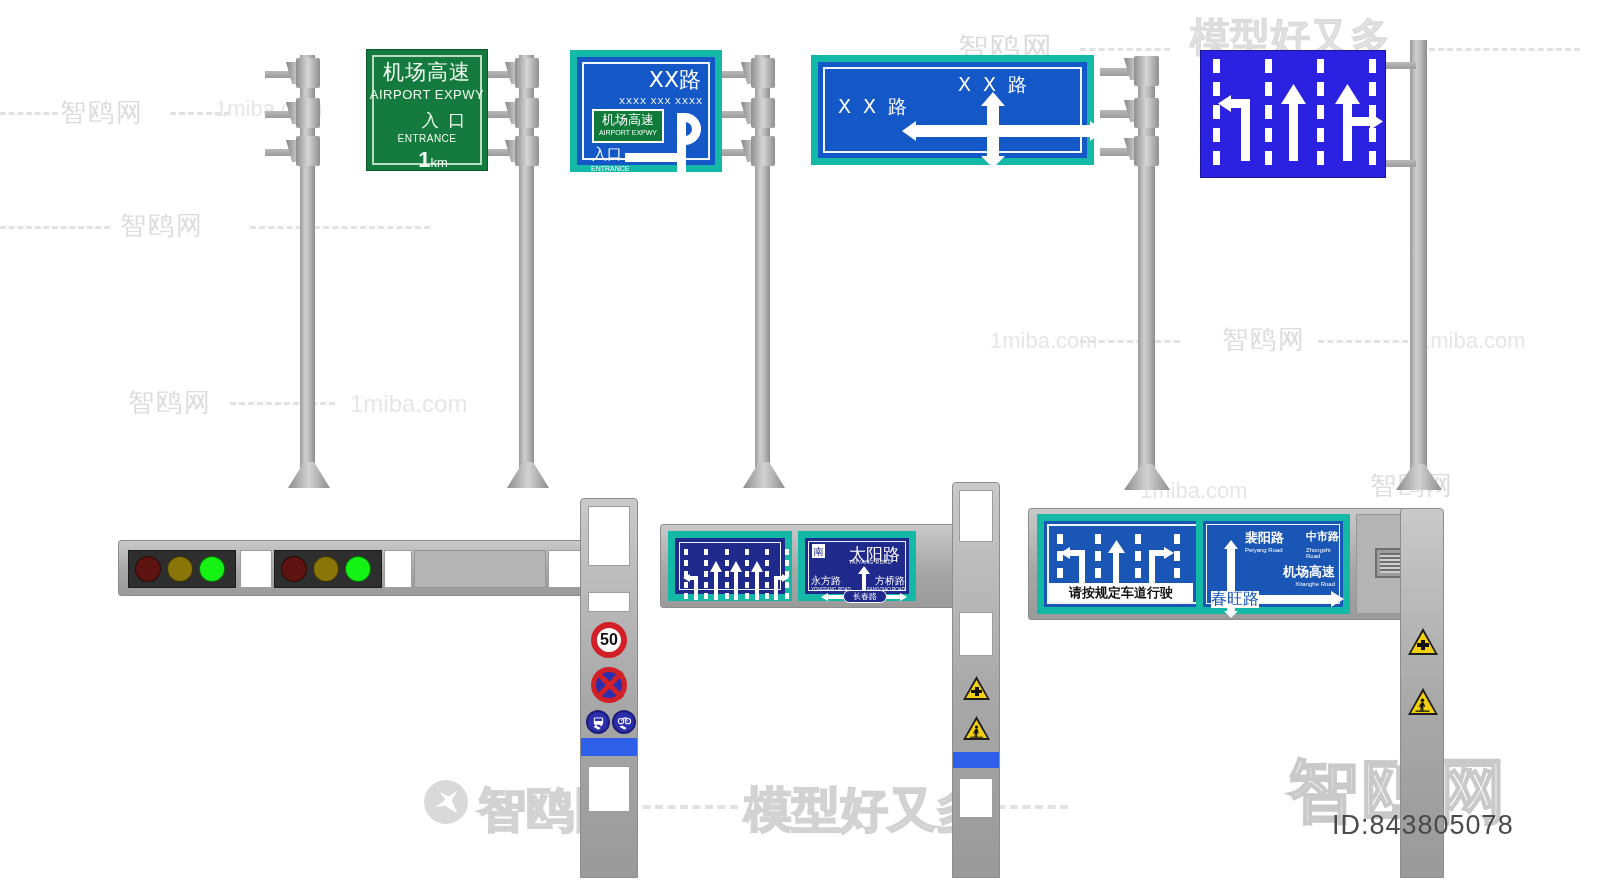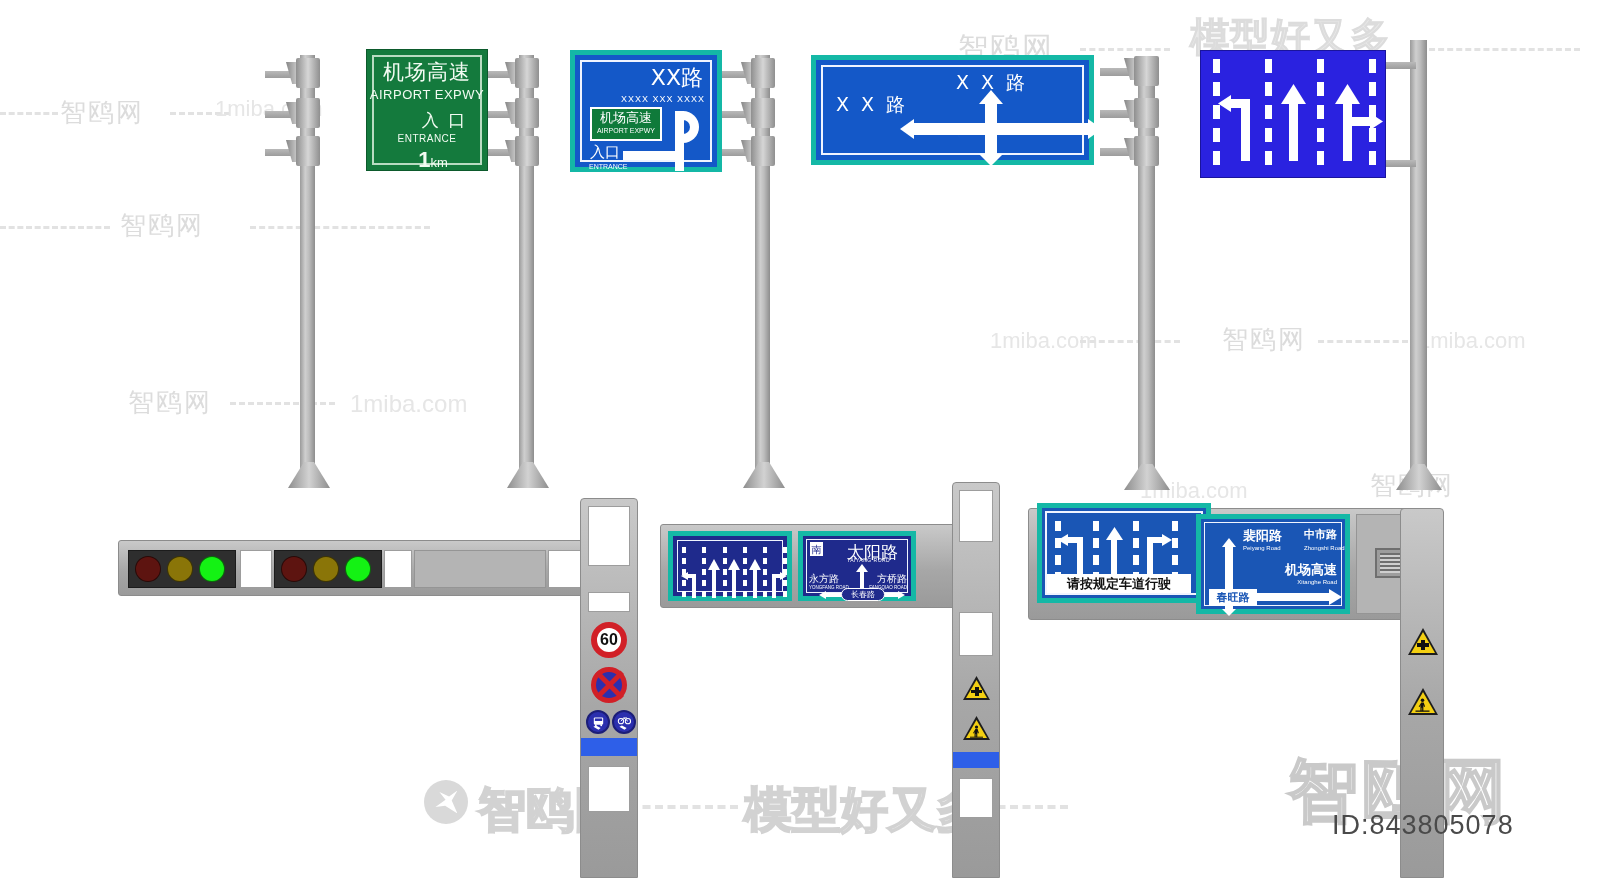--- a/index.html
+++ b/index.html
@@ -26,21 +26,21 @@
   .cone{position:absolute;background:linear-gradient(to right,#878787,#c9c9c9,#878787);
         clip-path:polygon(0 0,100% 0,72% 100%,28% 100%);}
 
   
   .sign-green{position:absolute;background:#147a3d;border:1px solid #0c5a2c;box-sizing:border-box;
               display:flex;align-items:center;justify-content:center;}
   .sign-green .inner{position:absolute;left:5px;top:5px;right:5px;bottom:5px;border:2px solid #eaf5ea;box-sizing:border-box;}
   .g-txt{color:#f2fbf2;text-align:center;line-height:1;position:relative;z-index:2;}
 
   
-  .sign-blue{position:absolute;background:#1458c8;border:5px solid #14b8a6;box-sizing:border-box;}
+  .sign-blue{position:absolute;background:#1458c8;border:7px solid #14b8a6;box-sizing:border-box;}
   .sign-blue .inner{position:absolute;left:5px;top:5px;right:5px;bottom:5px;border:2px solid #f0f4ff;box-sizing:border-box;pointer-events:none;}
   .b-txt{color:#ffffff;position:absolute;line-height:1;}
 
   .sign-bright{position:absolute;background:#2a22e0;border:1px solid #1a149c;box-sizing:border-box;}
 
   .dash-col{position:absolute;width:7px;}
   .dash-col i{display:block;width:100%;background:#ffffff;margin-bottom:9px;}
 
   
   .ar-shaft{position:absolute;background:#fff;}
@@ -274,21 +274,21 @@
   <div class="lamp" style="left:345px;top:556px;width:26px;height:26px;background:#14f214;"></div>
   <div class="gpanel-white" style="left:384px;top:550px;width:28px;height:38px;"></div>
   <div class="gpanel-grey" style="left:414px;top:550px;width:132px;height:38px;"></div>
   <div class="gpanel-white" style="left:548px;top:550px;width:72px;height:38px;"></div>
 
   <div class="gantry" style="left:580px;top:498px;width:58px;height:380px;border-radius:4px 4px 0 0;"></div>
   <div class="gpanel-white" style="left:588px;top:506px;width:42px;height:60px;"></div>
   <div class="gpanel-white" style="left:588px;top:592px;width:42px;height:20px;"></div>
 
   <div class="rs rs-speed" style="left:591px;top:622px;width:36px;height:36px;font-size:16px;">
-    <span>60</span>
+    <span>50</span>
   </div>
   <div class="rs rs-nostop" style="left:591px;top:667px;width:36px;height:36px;"></div>
   <div class="rs rs-lane" style="left:586px;top:710px;width:24px;height:24px;">
     <svg width="17" height="17" viewBox="0 0 20 20">
       <rect x="4.5" y="4" width="11" height="8.5" rx="1.3" fill="#fff"></rect>
       <rect x="5.7" y="5.2" width="8.6" height="3" fill="#2b2fae"></rect>
       <circle cx="6.8" cy="13.2" r="1.1" fill="#fff"></circle>
         <circle cx="13.2" cy="13.2" r="1.1" fill="#fff"></circle>
       <path d="M4 15 L10 18.5 L12.5 16.5 L7 13.5 Z" fill="#fff"></path>
     </svg>
@@ -401,21 +401,21 @@
     <svg width="17" height="13" viewBox="0 0 20 16" style="position:absolute;left:5px;top:9px;">
       <circle cx="10" cy="2.6" r="2" fill="#111"></circle>
       <path d="M8.6 5 h2.8 l1.6 5 h-1.4 l-.6-2.4 v7.4 h-1.4 v-4 h-.6 v4 H7.6 V7.6 L7 10 H5.6 Z" fill="#111"></path>
       <path d="M2 15 h16" stroke="#111" stroke-width="1.2"></path>
     </svg>
   </div>
   <div class="abs" style="left:953px;top:752px;width:46px;height:16px;background:#2e5fe8;"></div>
   <div class="gpanel-white" style="left:959px;top:778px;width:34px;height:40px;"></div>
 
   <div class="gantry" style="left:1028px;top:508px;width:412px;height:112px;"></div>
-  <div class="sign-blue" style="left:1037px;top:503px;width:174px;height:100px;background:#1a56b5;">
+  <div class="sign-blue" style="left:1037px;top:514px;width:174px;height:100px;background:#1a56b5;">
     <div class="inner" style="left:3px;top:3px;right:3px;bottom:3px;border-width:2px;"></div>
     <div class="dash-col" style="left:13px;top:13px;width:6px;">
       <i style="height:10px;margin-bottom:7px;"></i>
         <i style="height:10px;margin-bottom:7px;"></i>
         <i style="height:10px;margin-bottom:7px;"></i>
         <i style="height:10px;margin-bottom:7px;"></i>
     </div>
     <div class="dash-col" style="left:51px;top:13px;width:6px;">
       <i style="height:10px;margin-bottom:7px;"></i>
         <i style="height:10px;margin-bottom:7px;"></i>
@@ -458,21 +458,21 @@
     <div class="b-txt cjk" style="left:103px;top:10px;font-size:11px;font-weight:bold;">中市路</div>
     <div class="b-txt" style="left:103px;top:26px;font-size:6px;">Zhongshi Road</div>
     <div class="b-txt cjk" style="right:8px;top:44px;font-size:13px;font-weight:bold;">机场高速</div>
     <div class="b-txt" style="right:8px;top:60px;font-size:6px;">Xitanghe Road</div>
 
     <div class="ar-shaft" style="left:24px;top:26px;width:8px;height:66px;"></div>
     <div class="ar-head-up" style="left:21px;top:19px;width:14px;height:9px;"></div>
     <div class="ar-head-down" style="left:21px;top:90px;width:14px;height:7px;"></div>
 
     <div class="abs" style="left:8px;top:70px;width:48px;height:17px;background:#ffffff;display:flex;align-items:center;justify-content:center;">
-      <span class="cjk" style="color:#1a56b5;font-size:11px;font-weight:bold;">春旺路</span>
+      <span class="cjk" style="color:#1a56b5;font-size:16px;font-weight:normal;">春旺路</span>
     </div>
     <div class="ar-shaft" style="left:56px;top:74px;width:74px;height:8px;"></div>
     <div class="ar-head-right" style="left:128px;top:70px;width:13px;height:16px;"></div>
   </div>
 
   <div class="gpanel-grey" style="left:1356px;top:514px;width:78px;height:100px;"></div>
   <div class="abs" style="left:1375px;top:548px;width:36px;height:30px;background:#9d9d9d;border:2px solid #6f6f6f;box-sizing:border-box;">
     <div style="position:absolute;left:3px;top:3px;right:3px;bottom:3px;background:repeating-linear-gradient(to bottom,#6f6f6f 0 2px,#cfcfcf 2px 4px);"></div>
   </div>
 

